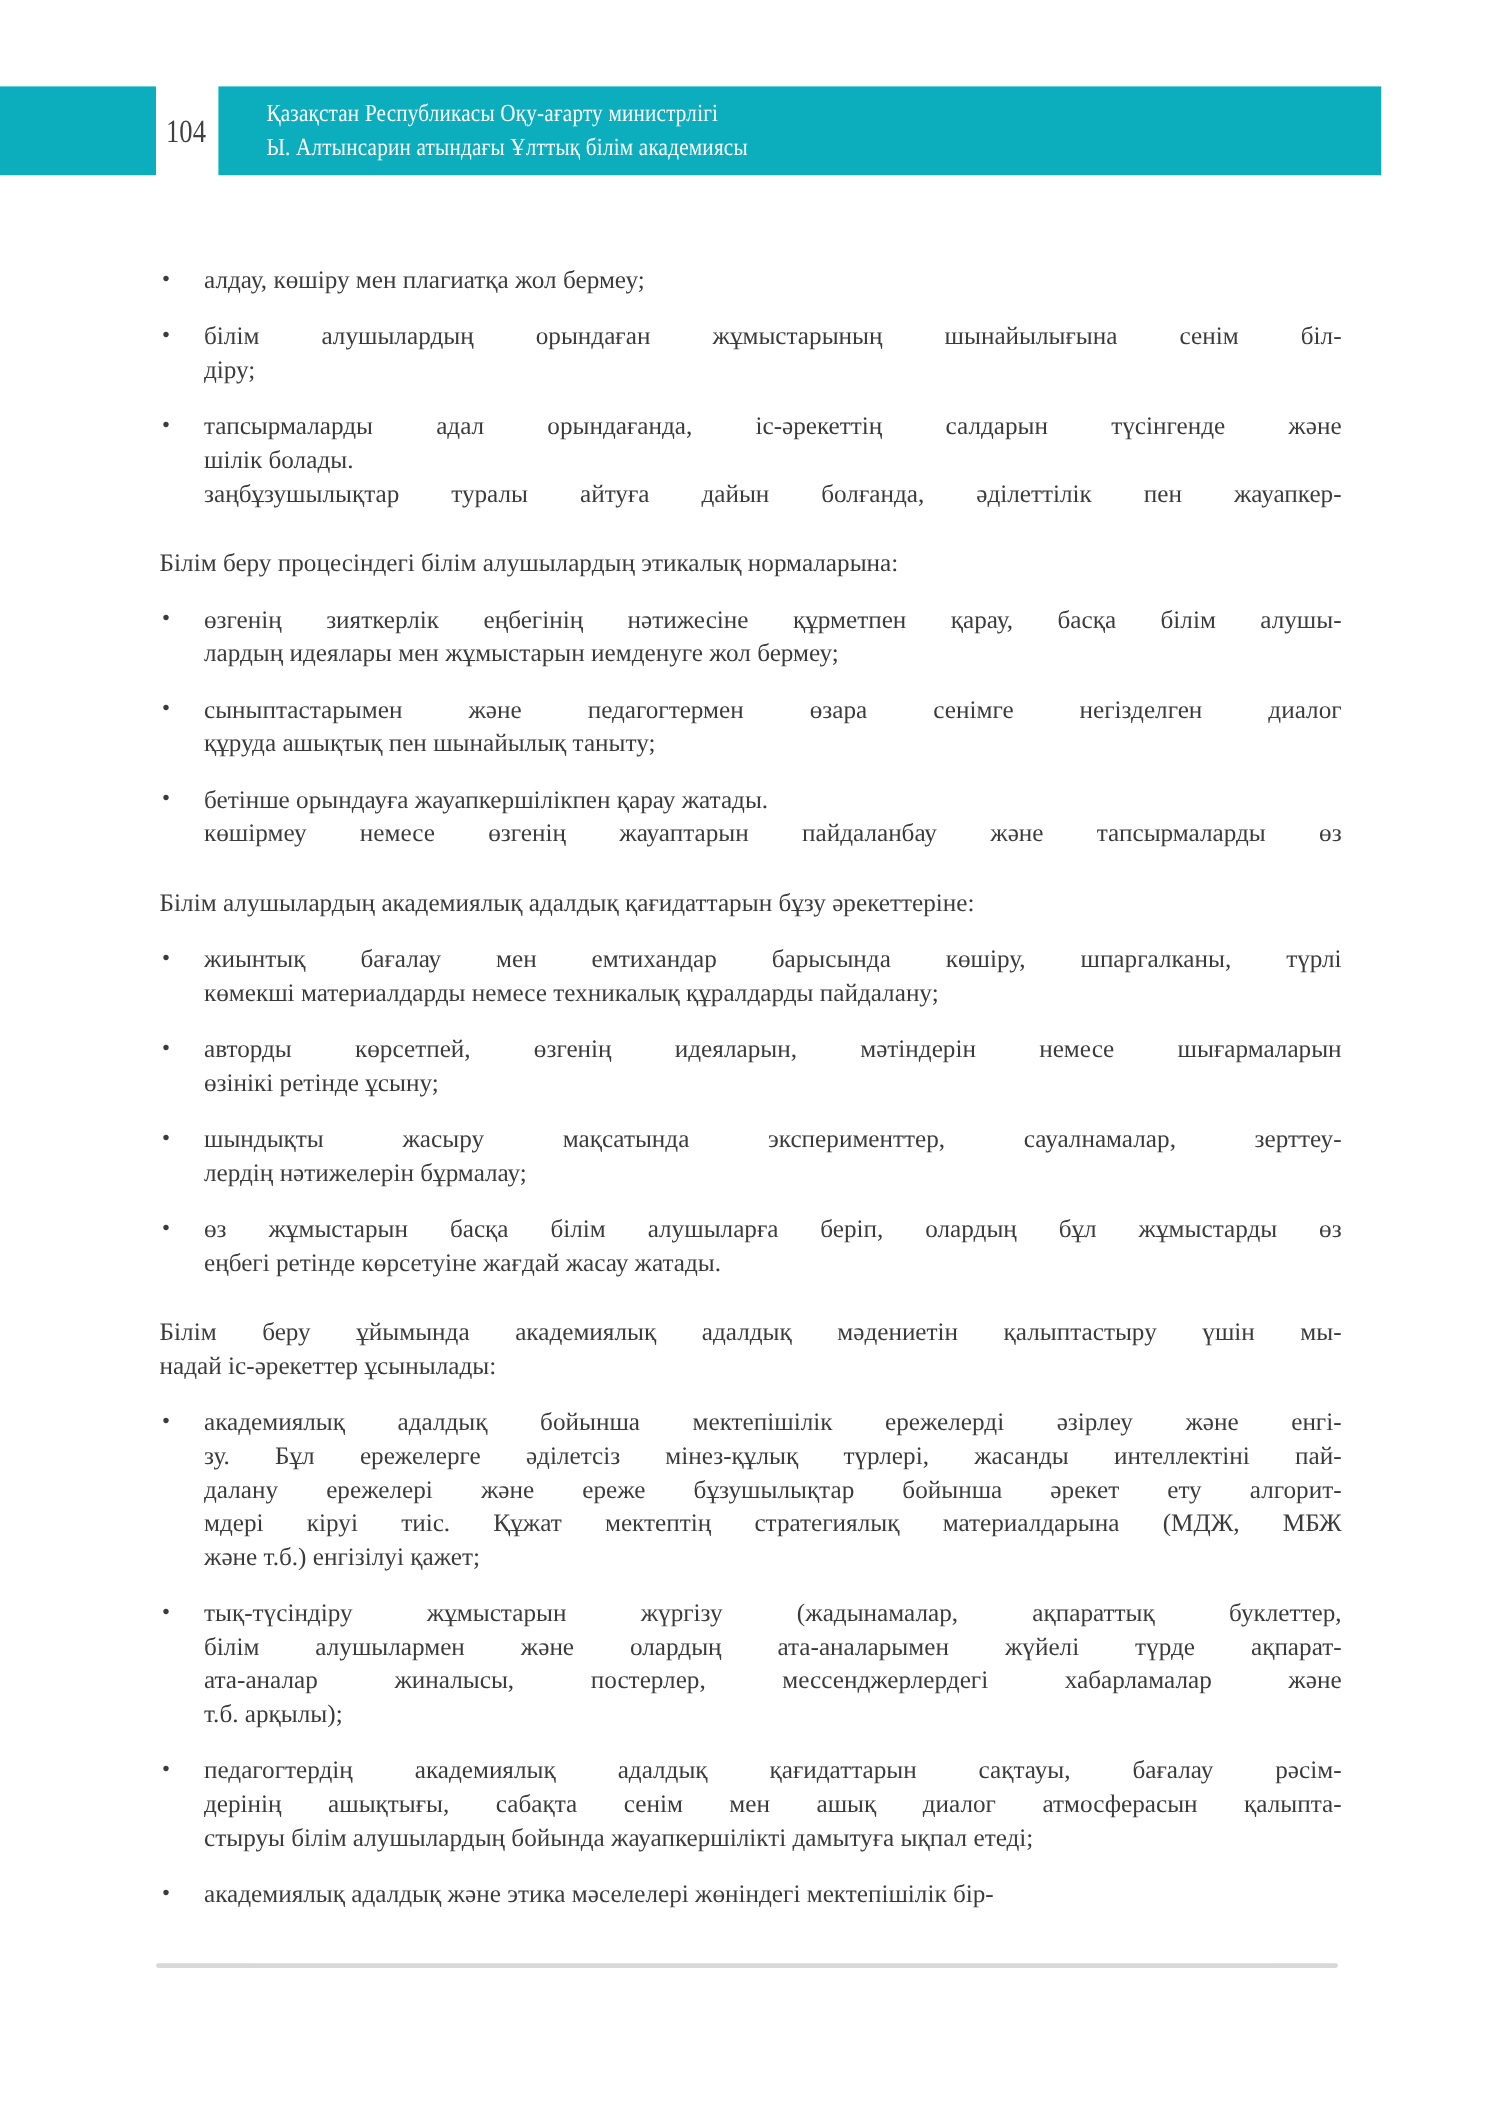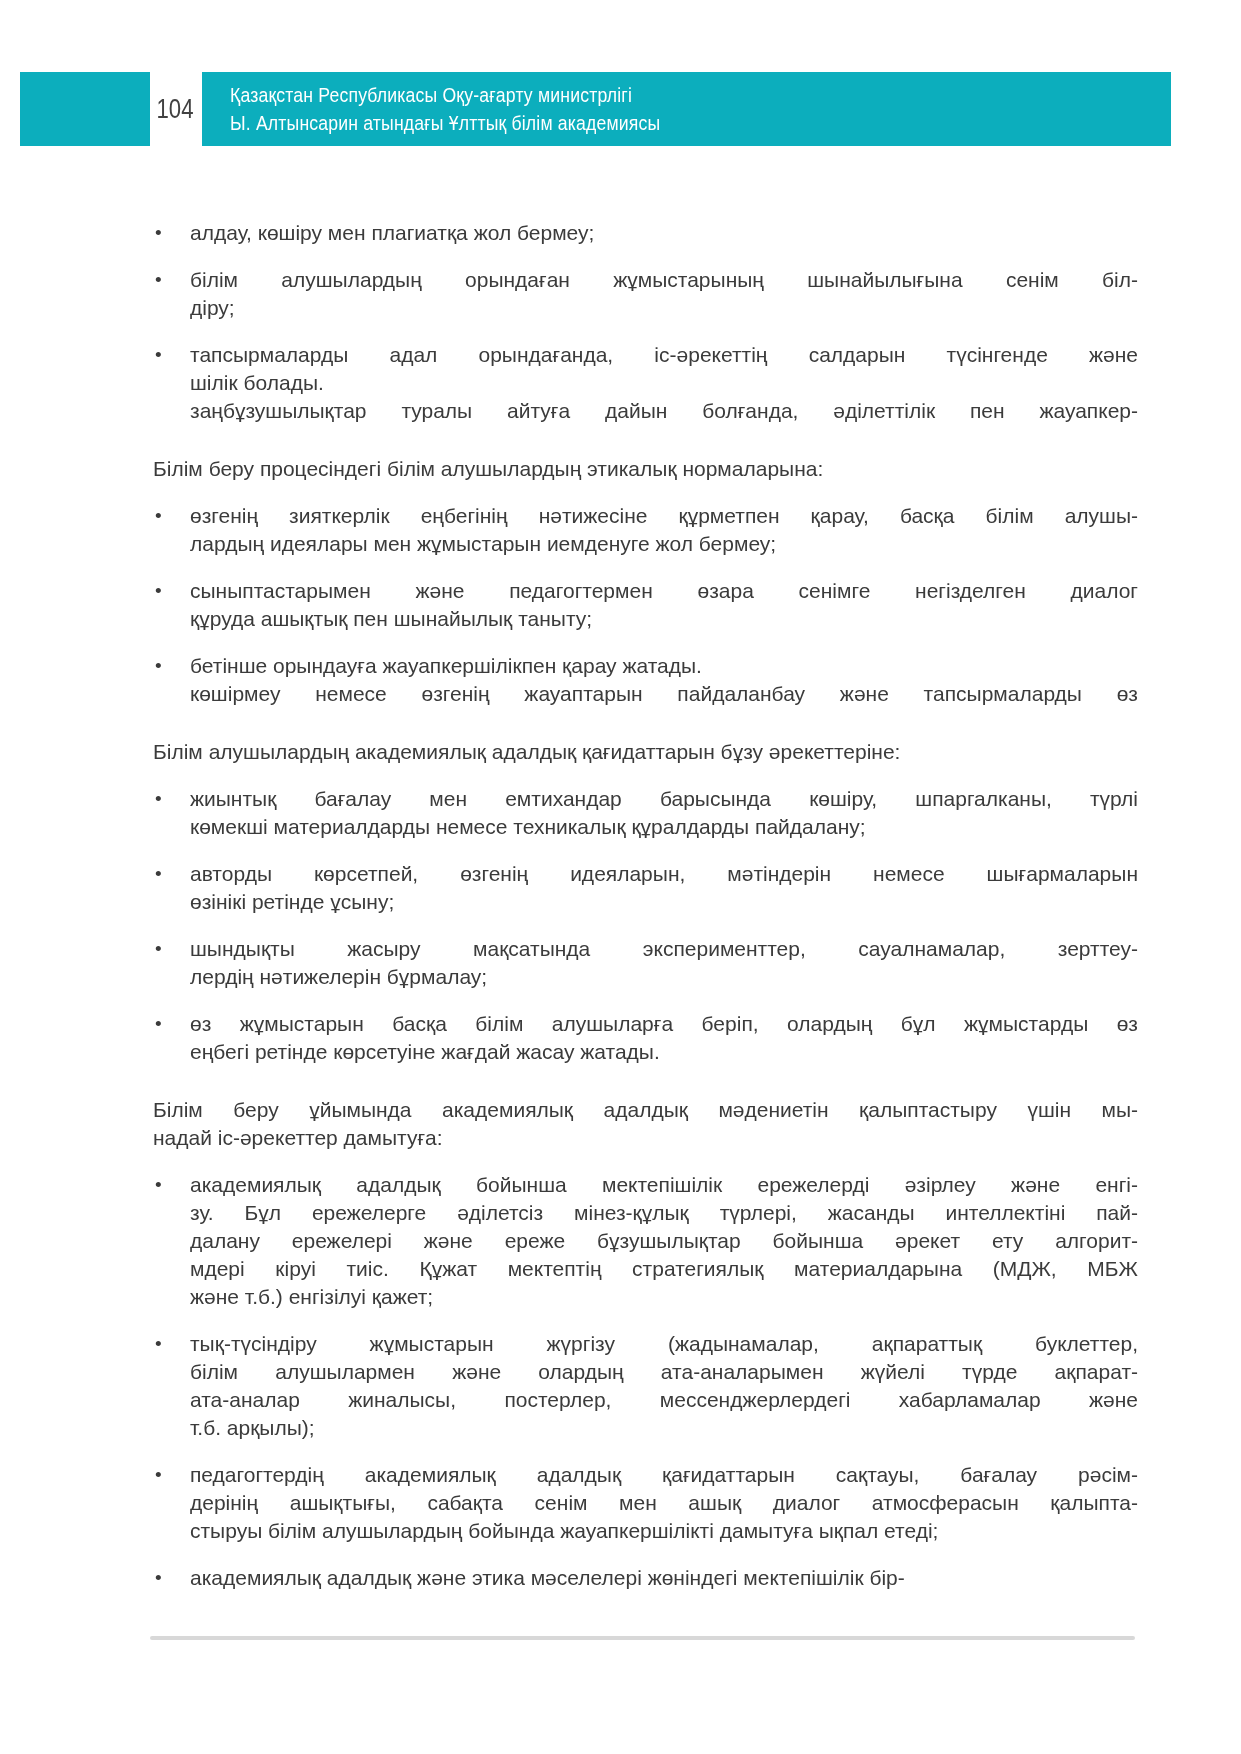--- a/index.html
+++ b/index.html
@@ -7,23 +7,22 @@
   :root {
     --teal: #0caebd;
     --text: #3b3b3b;
     --divider: #d8d8d8;
   }
   .page {
     position: relative;
     width: 1151px;
     height: 1754px;
     background: #ffffff;
-    font-family: Liberation Sans, sans-serif;
+    font-family: Liberation Serif, serif;
     overflow: hidden;
-    margin-left: 20px;
   }
   
   .header-band {
     position: absolute;
     top: 72px;
     left: 0;
     width: 1241px;
     height: 74px;
   }
   .band-left {
@@ -47,21 +46,21 @@
   }
   .band-main {
     position: absolute;
     left: 182px; top: 0;
     width: 1059px; height: 74px;
     background: var(--teal);
     color: #ffffff;
     display: flex;
     flex-direction: column;
     justify-content: center;
-    padding-left: 28px;
+    padding-left: 40px;
     gap: 7px;
   }
   .band-line {
     font-size: 20.5px;
     line-height: 1;
     white-space: nowrap;
     transform: scaleX(0.86);
     transform-origin: left center;
     letter-spacing: 0.2px;
     font-weight: 400;
@@ -175,21 +174,21 @@
         <div class="line">шындықты жасыру мақсатында эксперименттер, сауалнамалар, зерттеу-</div>
         <div class="line last">лердің нәтижелерін бұрмалау;</div>
       </div>
       <div class="block bullet">
         <span class="marker">•</span>
         <div class="line">өз жұмыстарын басқа білім алушыларға беріп, олардың бұл жұмыстарды өз</div>
         <div class="line last">еңбегі ретінде көрсетуіне жағдай жасау жатады.</div>
       </div>
       <div class="block paragraph">
         <div class="line">Білім беру ұйымында академиялық адалдық мәдениетін қалыптастыру үшін мы-</div>
-        <div class="line last">надай іс-әрекеттер дамытуға:</div>
+        <div class="line last">надай іс-әрекеттер ұсынылады:</div>
       </div>
       <div class="block bullet">
         <span class="marker">•</span>
         <div class="line">академиялық адалдық бойынша мектепішілік ережелерді әзірлеу және енгі-</div>
         <div class="line">зу. Бұл ережелерге әділетсіз мінез-құлық түрлері, жасанды интеллектіні пай-</div>
         <div class="line">далану ережелері және ереже бұзушылықтар бойынша әрекет ету алгорит-</div>
         <div class="line">мдері кіруі тиіс. Құжат мектептің стратегиялық материалдарына (МДЖ, МБЖ</div>
         <div class="line last">және т.б.) енгізілуі қажет;</div>
       </div>
       <div class="block bullet">

